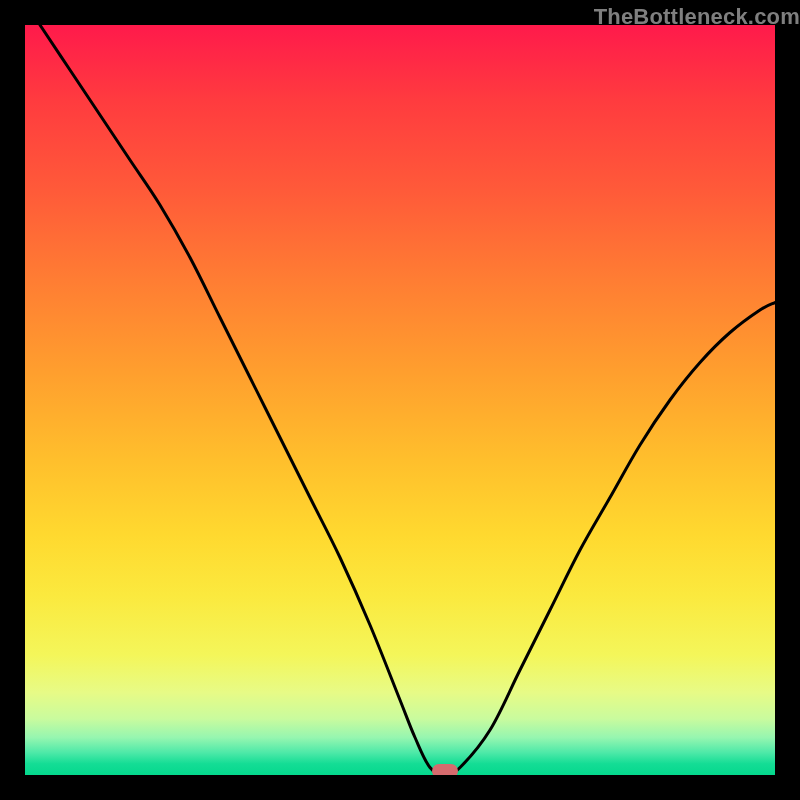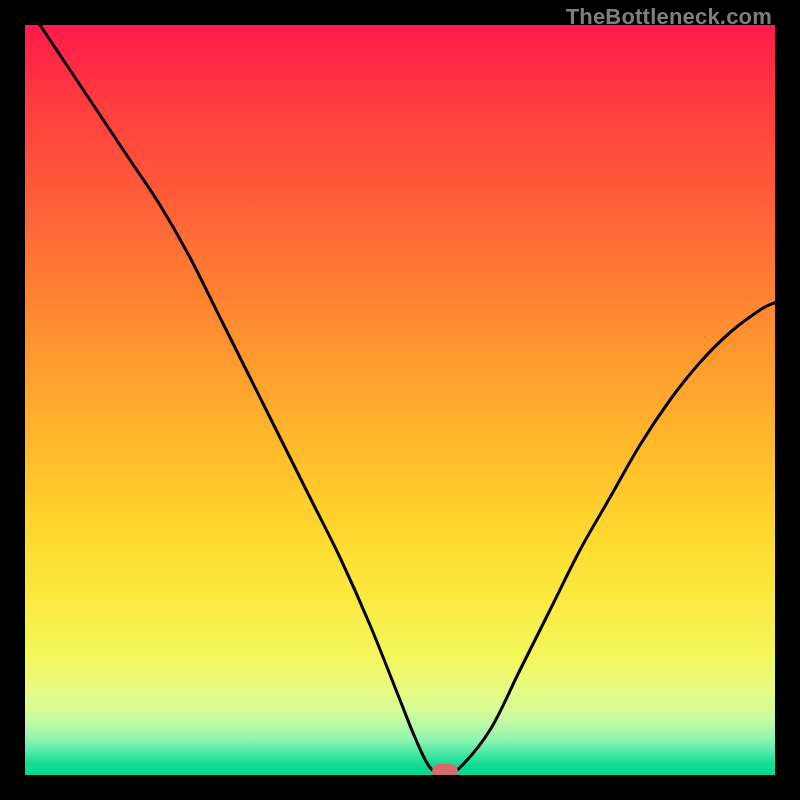--- a/index.html
+++ b/index.html
@@ -13,21 +13,21 @@
   }
   .frame {
     position: relative;
     width: 800px;
     height: 800px;
     background: #000;
   }
   .watermark {
     position: absolute;
     top: 4px;
-    right: 28px;
+    right: 0;
     color: #7f7f7f;
     font-size: 22px;
     font-weight: 600;
     letter-spacing: 0.2px;
     z-index: 5;
   }
   .plot-area {
     position: absolute;
     left: 25px;
     top: 25px;

